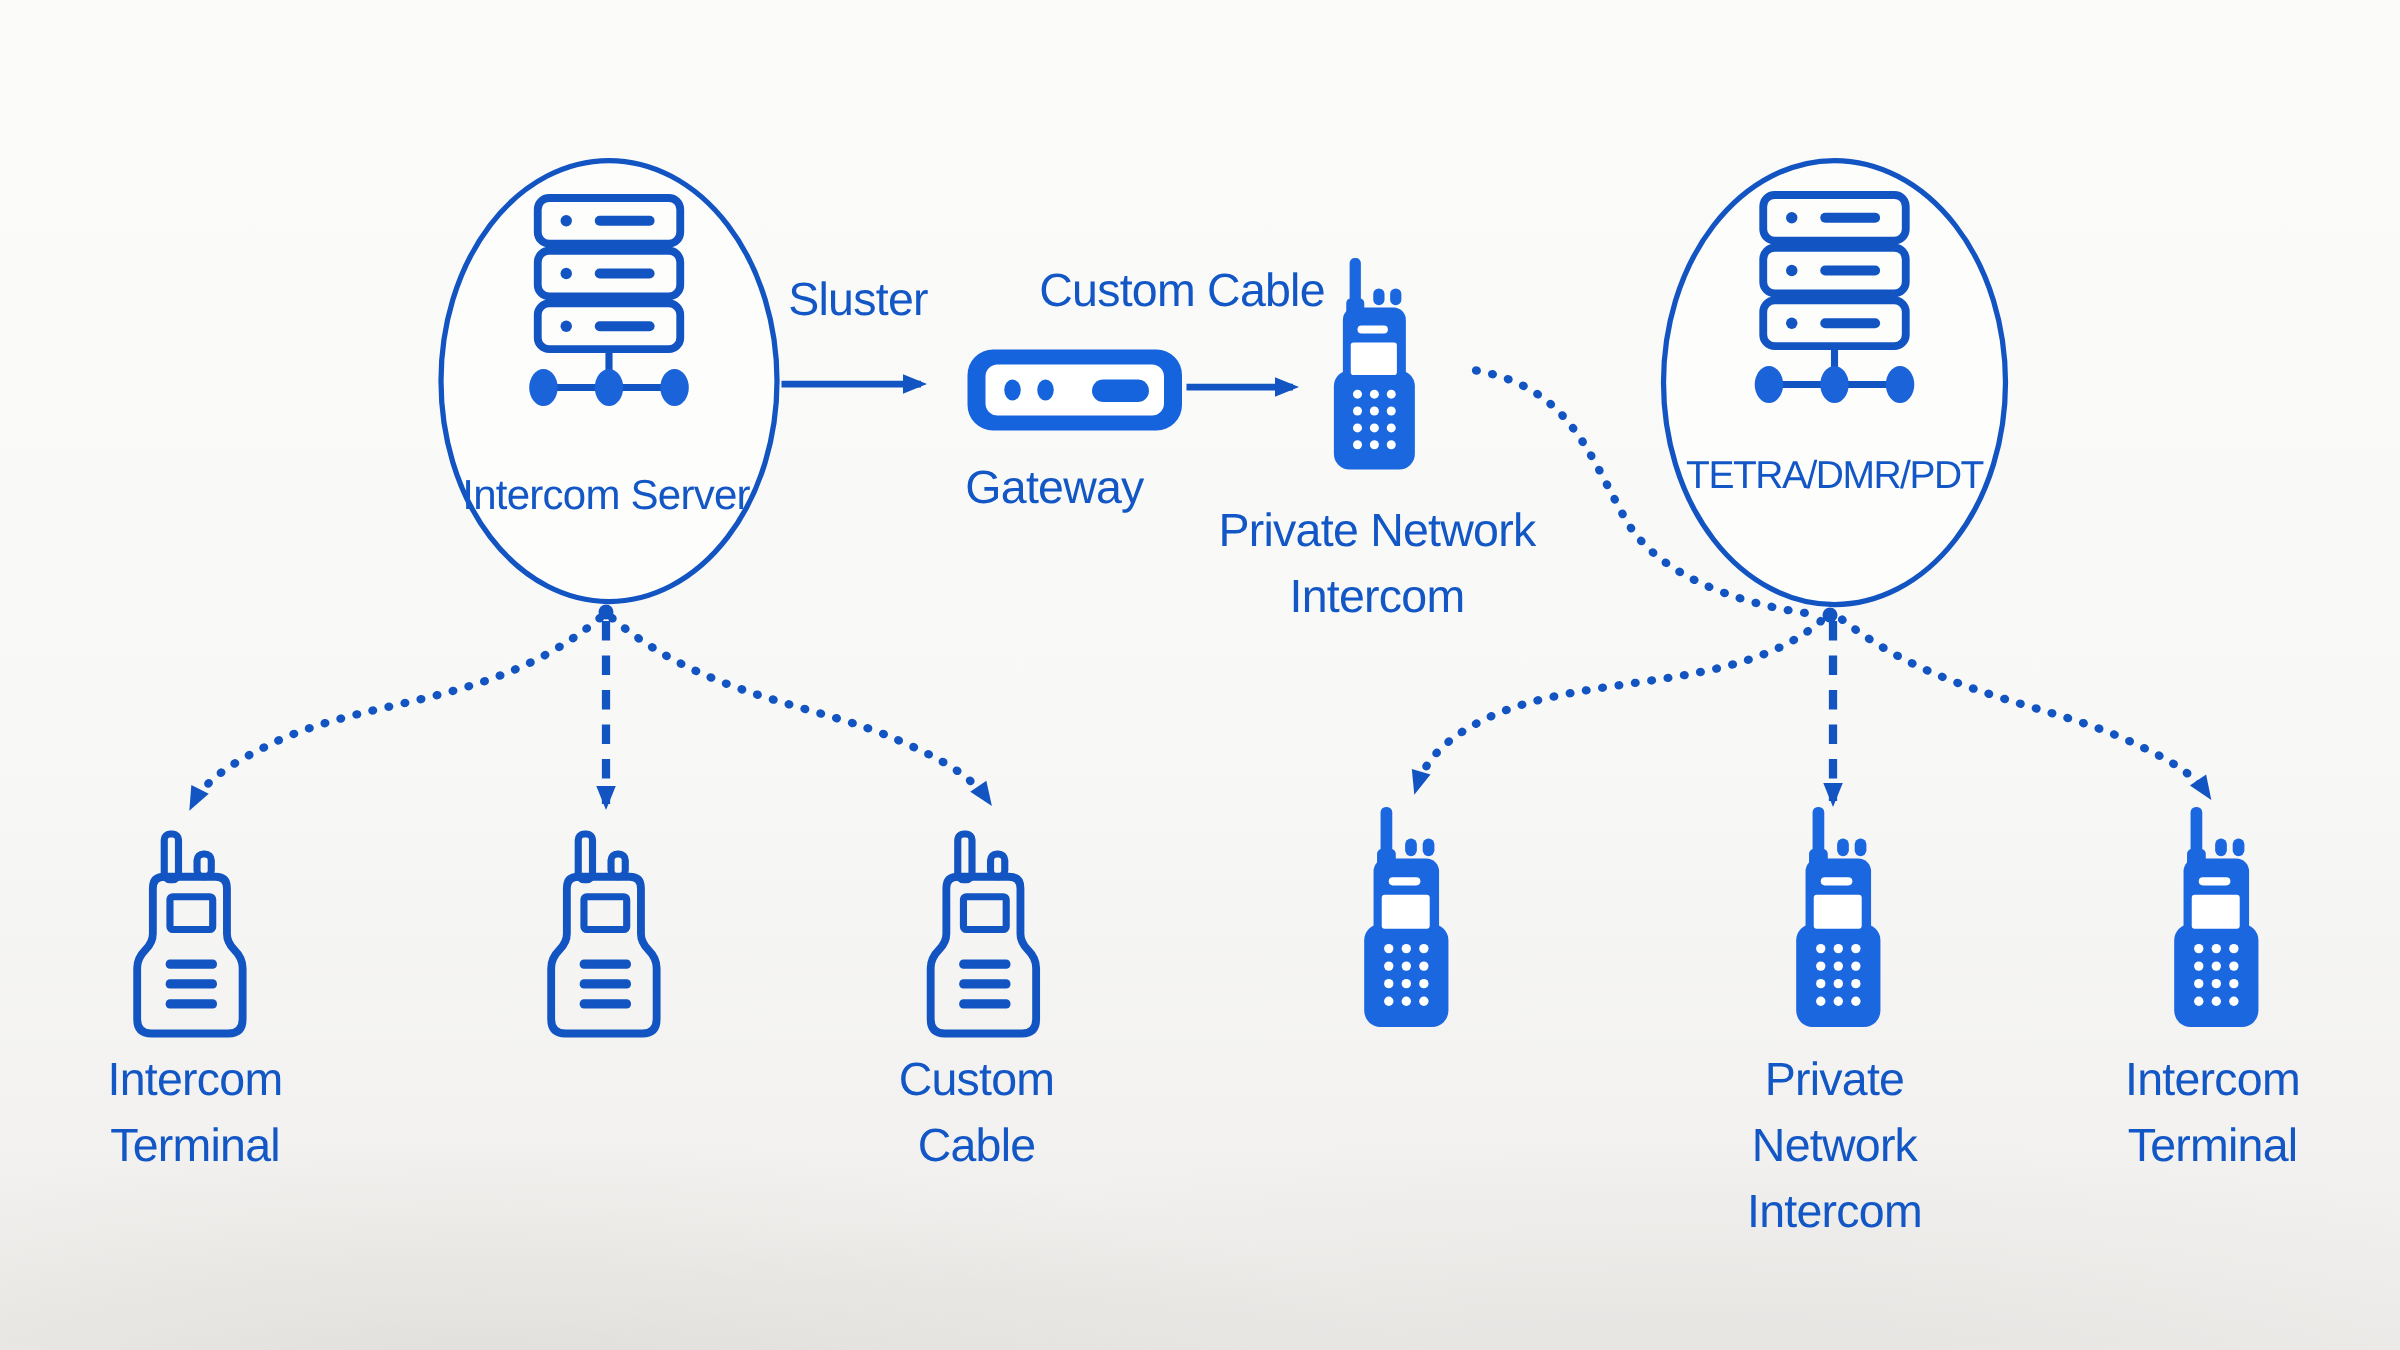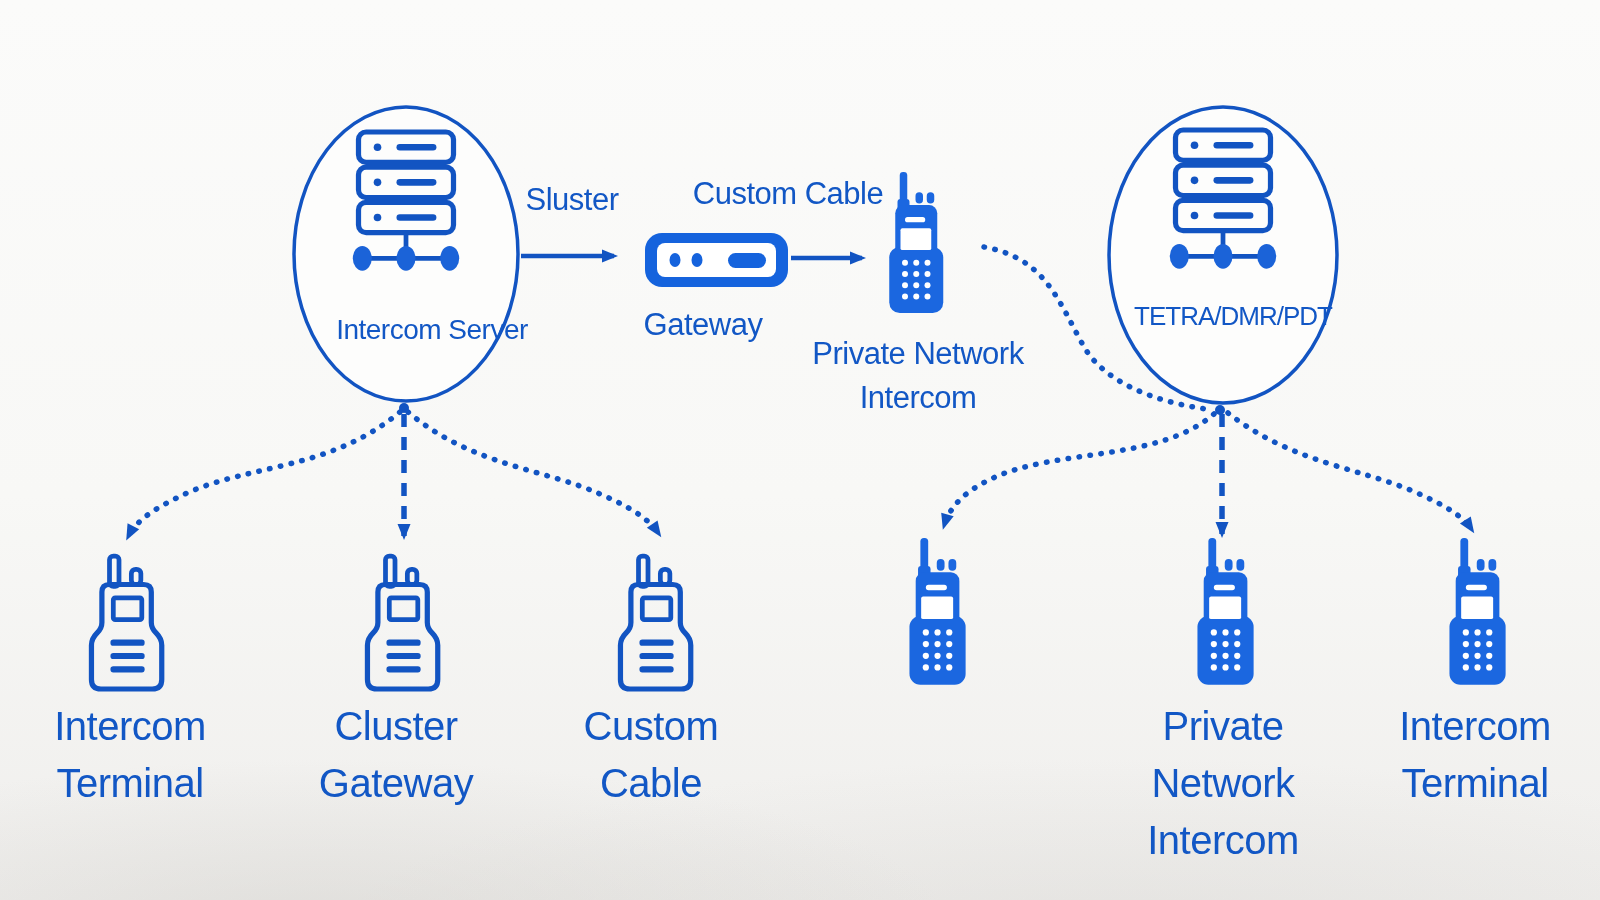--- a/index.html
+++ b/index.html
@@ -19,23 +19,23 @@
     color:#1257c5;
     font-weight:normal;
     text-align:center;
     letter-spacing:-0.5px;
     line-height:1.42;
     transform:translateX(-50%);
     white-space:nowrap;
   }
   .lbl.wrap{white-space:normal;}
   .lbl.size-mid{font-size:31px;}
-  .lbl.size-hub{font-size:28px;margin-left:28px;}
-  .lbl.size-tetra{font-size:26px;letter-spacing:-1px;margin-left:10px;}
-  .lbl.size-term{font-size:40px;}
+  .lbl.size-hub{font-size:28px;}
+  .lbl.size-tetra{font-size:26px;letter-spacing:-1px;}
+  .lbl.size-term{font-size:31px;}
   .lbl.size-pni{font-size:31px;}
 </style>
 </head>
 <body>
 
 <div class="stage">
 
   <svg class="diagram" width="1600" height="900" viewBox="0 0 1600 900">
     <defs>
       <marker id="arrow" markerWidth="20" markerHeight="20" refX="13" refY="8" orient="auto" markerUnits="userSpaceOnUse">
@@ -147,19 +147,18 @@
 
   <div class="lbl size-hub" style="left:404px;top:310px;">Intercom Server</div>
   <div class="lbl size-tetra" style="left:1223px;top:298px;">TETRA/DMR/PDT</div>
 
   <div class="lbl size-mid" style="left:572px;top:178px;">Sluster</div>
   <div class="lbl size-mid" style="left:788px;top:172px;">Custom Cable</div>
   <div class="lbl size-mid" style="left:703px;top:303px;text-align:center;">Gateway</div>
   <div class="lbl wrap size-pni" style="left:918px;top:332px;width:240px;">Private Network Intercom</div>
 
   <div class="lbl wrap size-term" style="left:130px;top:698px;width:180px;">Intercom Terminal</div>
-  <div class="lbl wrap size-term" style="left:396px;top:698px;width:170px;">Cluster Gateway</div>
   <div class="lbl wrap size-term" style="left:651px;top:698px;width:140px;">Custom Cable</div>
 
   <div class="lbl wrap size-term" style="left:1223px;top:698px;width:160px;">Private Network Intercom</div>
   <div class="lbl wrap size-term" style="left:1475px;top:698px;width:180px;">Intercom Terminal</div>
 
 </div>
 
 </body></html>

